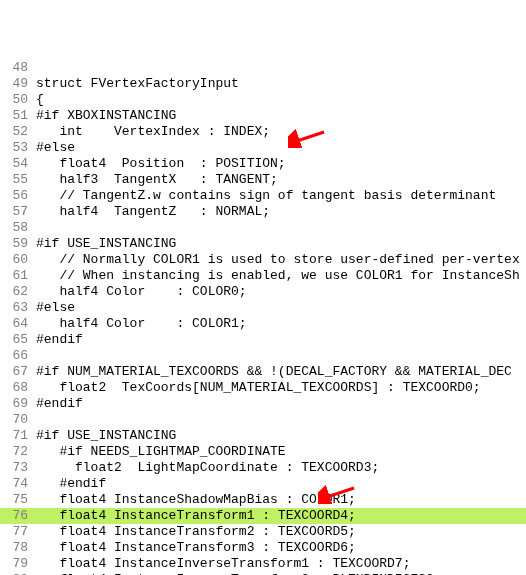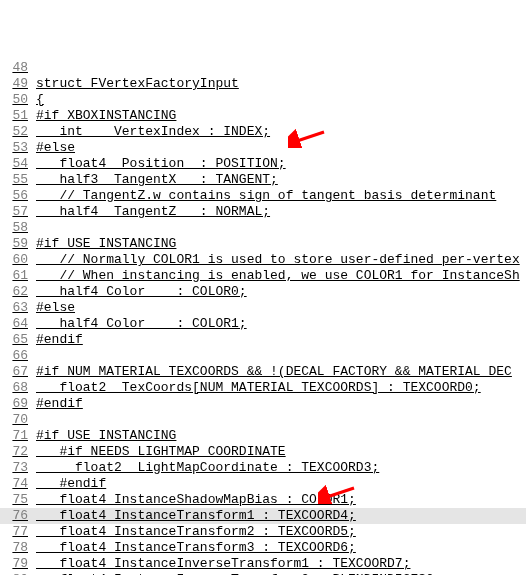--- a/index.html
+++ b/index.html
@@ -15,24 +15,23 @@
     }
     .editor {
       display: flex;
       flex-direction: column;
     }
     .line {
       display: flex;
       height: 16px;
       line-height: 16px;
       align-items: center;
-      text-decoration: underline;
     }
     .line.highlighted {
-      background: #e5e5e5;
+      background: #bef264;
     }
     .gutter {
       width: 36px;
       text-align: right;
       padding-right: 8px;
       color: #808080;
       flex-shrink: 0;
       user-select: none;
     }
     .code {

